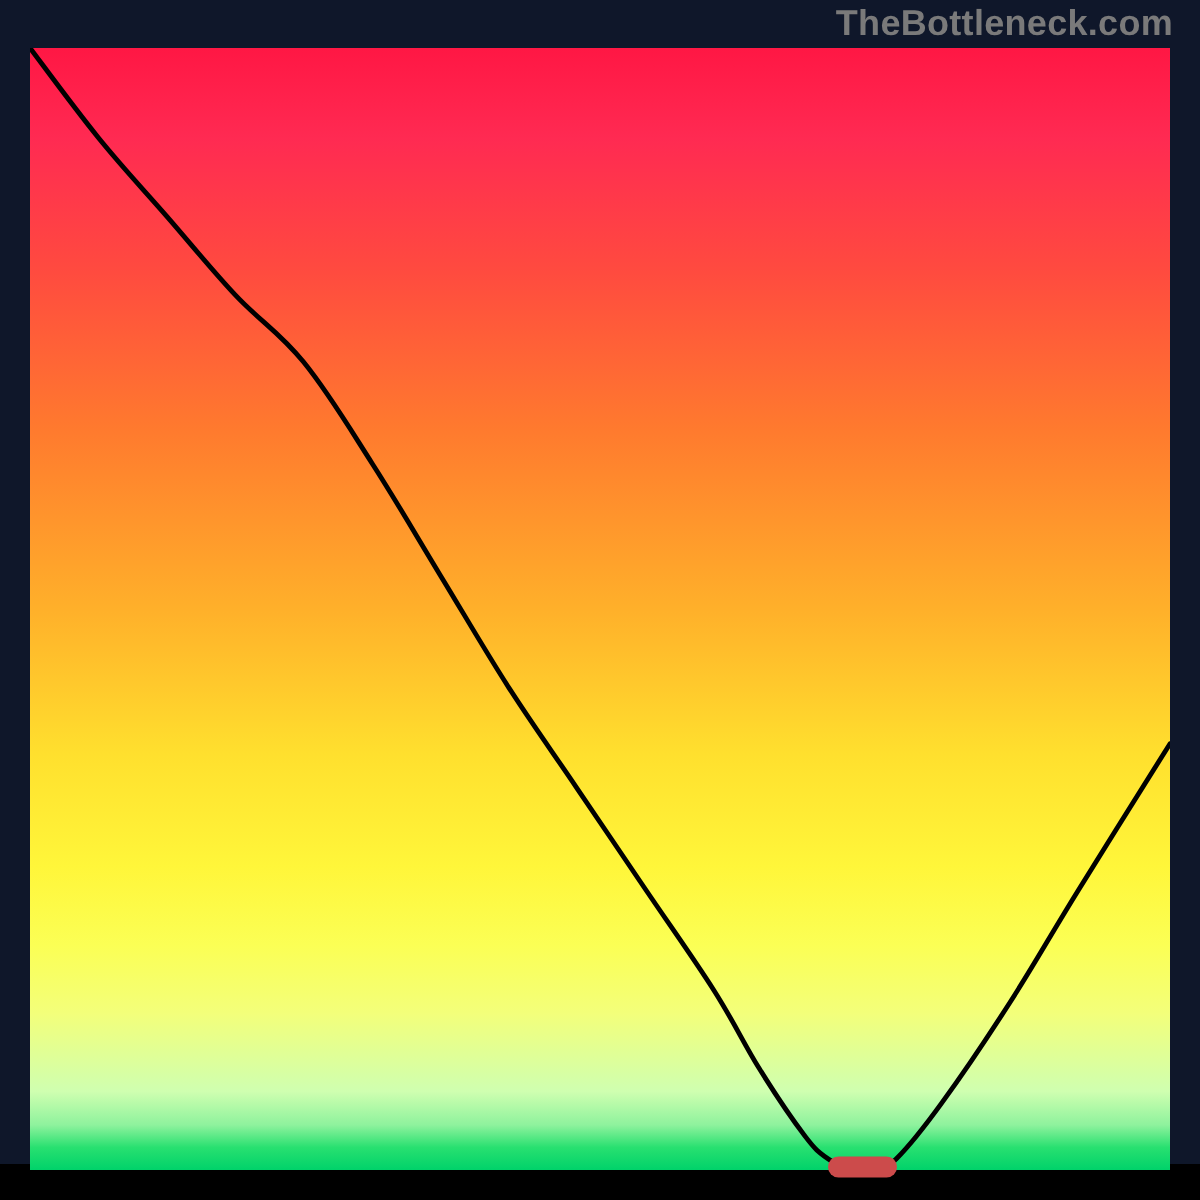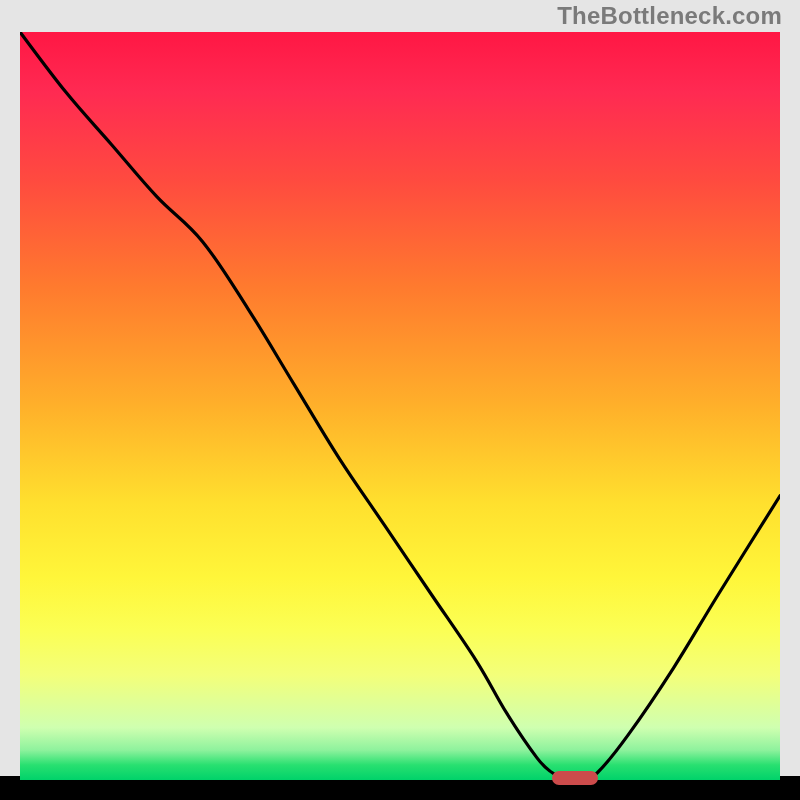--- a/index.html
+++ b/index.html
@@ -7,21 +7,21 @@
     padding: 0;
     width: 800px;
     height: 800px;
     background: #000;
     overflow: hidden;
   }
   .frame {
     position: relative;
     width: 800px;
     height: 776px;
-    background: #e5e5e5;
+    background: #0f172a;
   }
   .watermark {
     position: absolute;
     top: 2px;
     right: 18px;
     font-family: Arial, Helvetica, sans-serif;
     font-size: 24px;
     font-weight: 600;
     color: #7a7a7a;
     letter-spacing: 0.2px;

